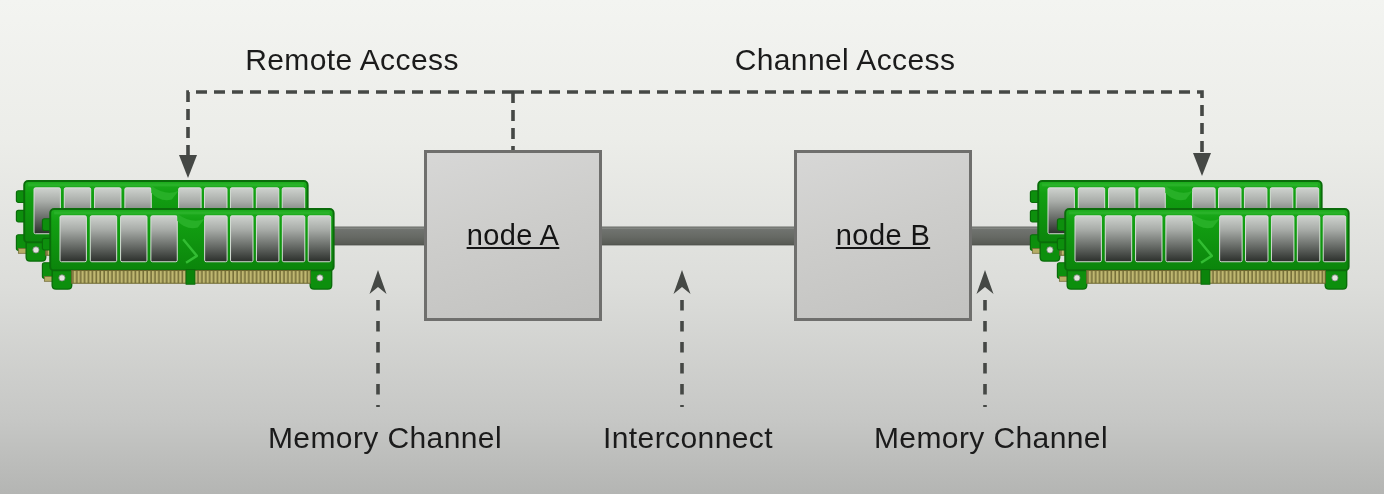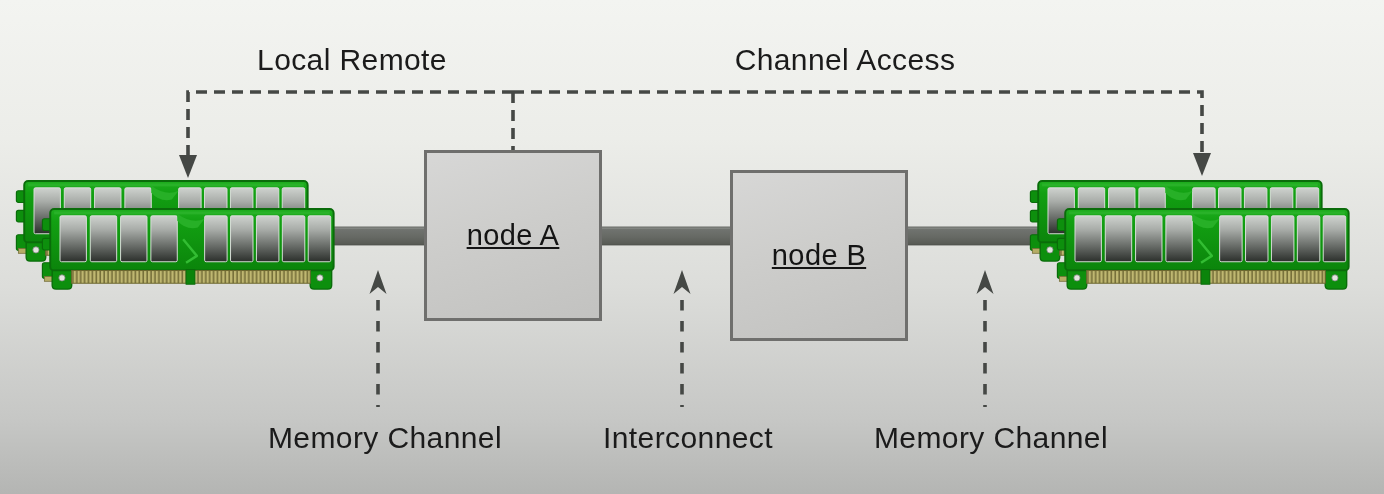--- a/index.html
+++ b/index.html
@@ -28,21 +28,21 @@
   .node {
     position:absolute;
     width:178px; height:171px;
     box-sizing:border-box;
     background:linear-gradient(165deg,#d7d7d6 0%,#cdcdcb 45%,#c2c2c0 100%);
     border:3px solid #6f6f6d;
     display:flex; align-items:center; justify-content:center;
     font-size:29px; letter-spacing:0.4px; color:#141414;text-decoration:underline;
   }
   .node-a { left:424px; top:150px; }
-  .node-b { left:730px; top:150px;margin-top:20px; }
+  .node-b { left:794px; top:150px; }
   .dash  { fill:none; stroke:#454845; stroke-width:3.6; stroke-dasharray:11 7; }
   .dash2 { fill:none; stroke:#454845; stroke-width:3.6; stroke-dasharray:10.5 10.5; }
   .ah    { fill:#454845; }
 </style>
 </head>
 <body>
 
 <div class="stage">
 
   <svg class="art" width="1384" height="494" viewBox="0 0 1384 494">
@@ -142,19 +142,19 @@
     </g>
   </svg>
 
   <div class="node node-a">
     <span>node A</span>
   </div>
   <div class="node node-b">
     <span>node B</span>
   </div>
 
-  <div class="lbl lbl-local">Local Remote</div>
+  <div class="lbl lbl-local">Remote Access</div>
   <div class="lbl lbl-remote">Channel Access</div>
   <div class="lbl lbl-mc-left">Memory Channel</div>
   <div class="lbl lbl-inter">Interconnect</div>
   <div class="lbl lbl-mc-right">Memory Channel</div>
 
 </div>
 
 </body></html>

